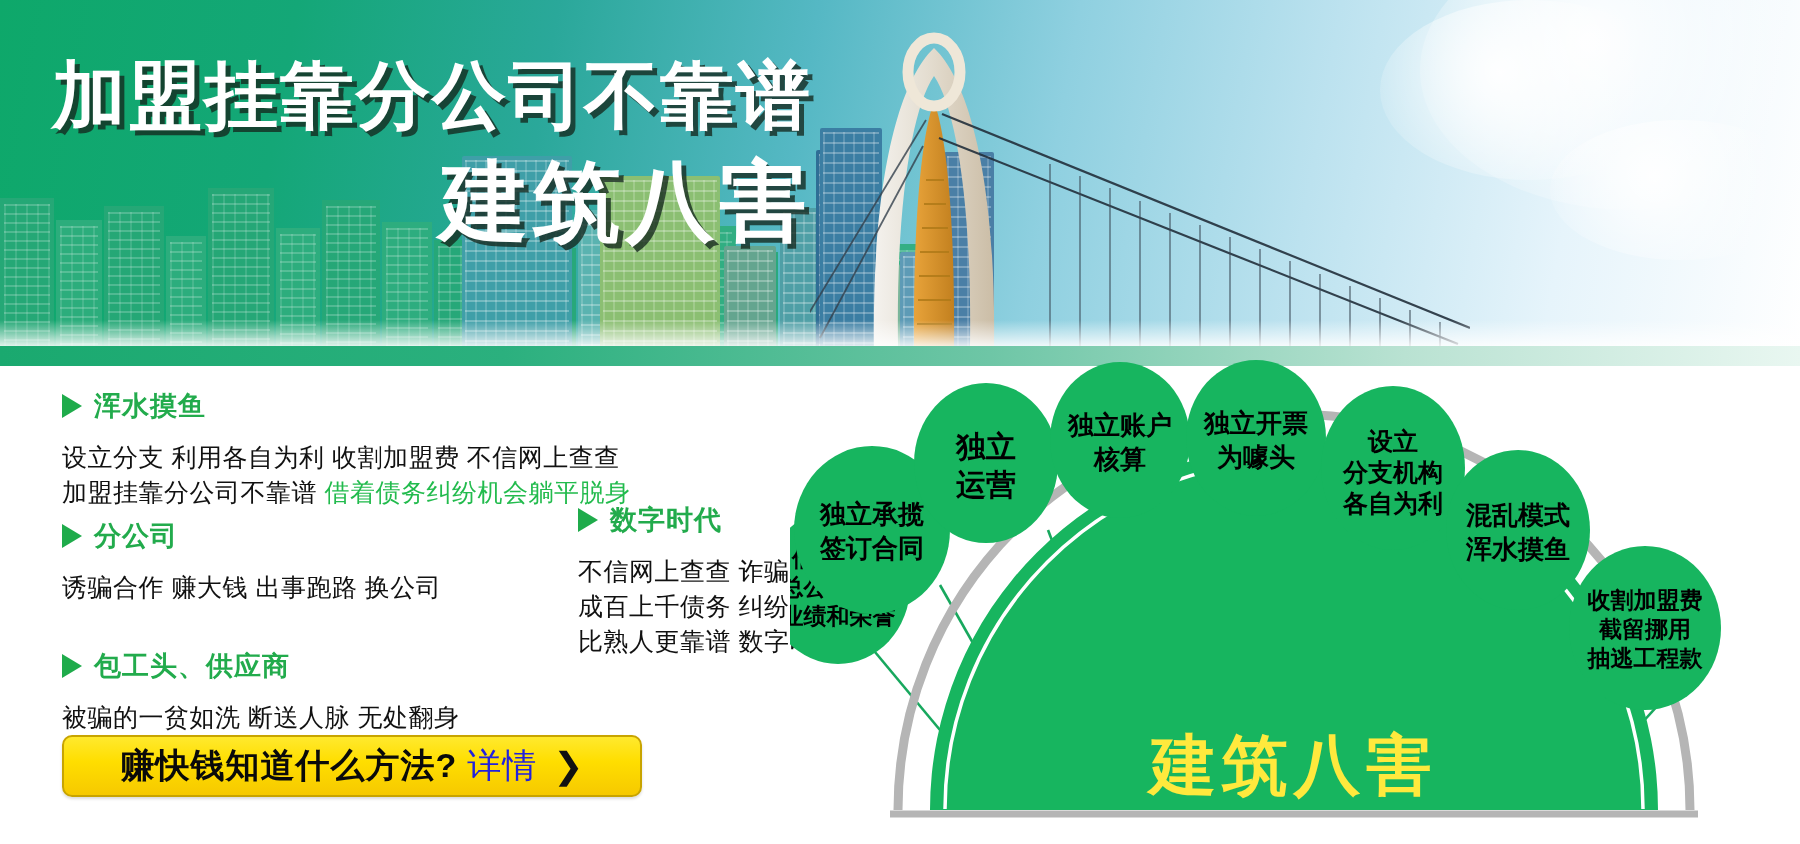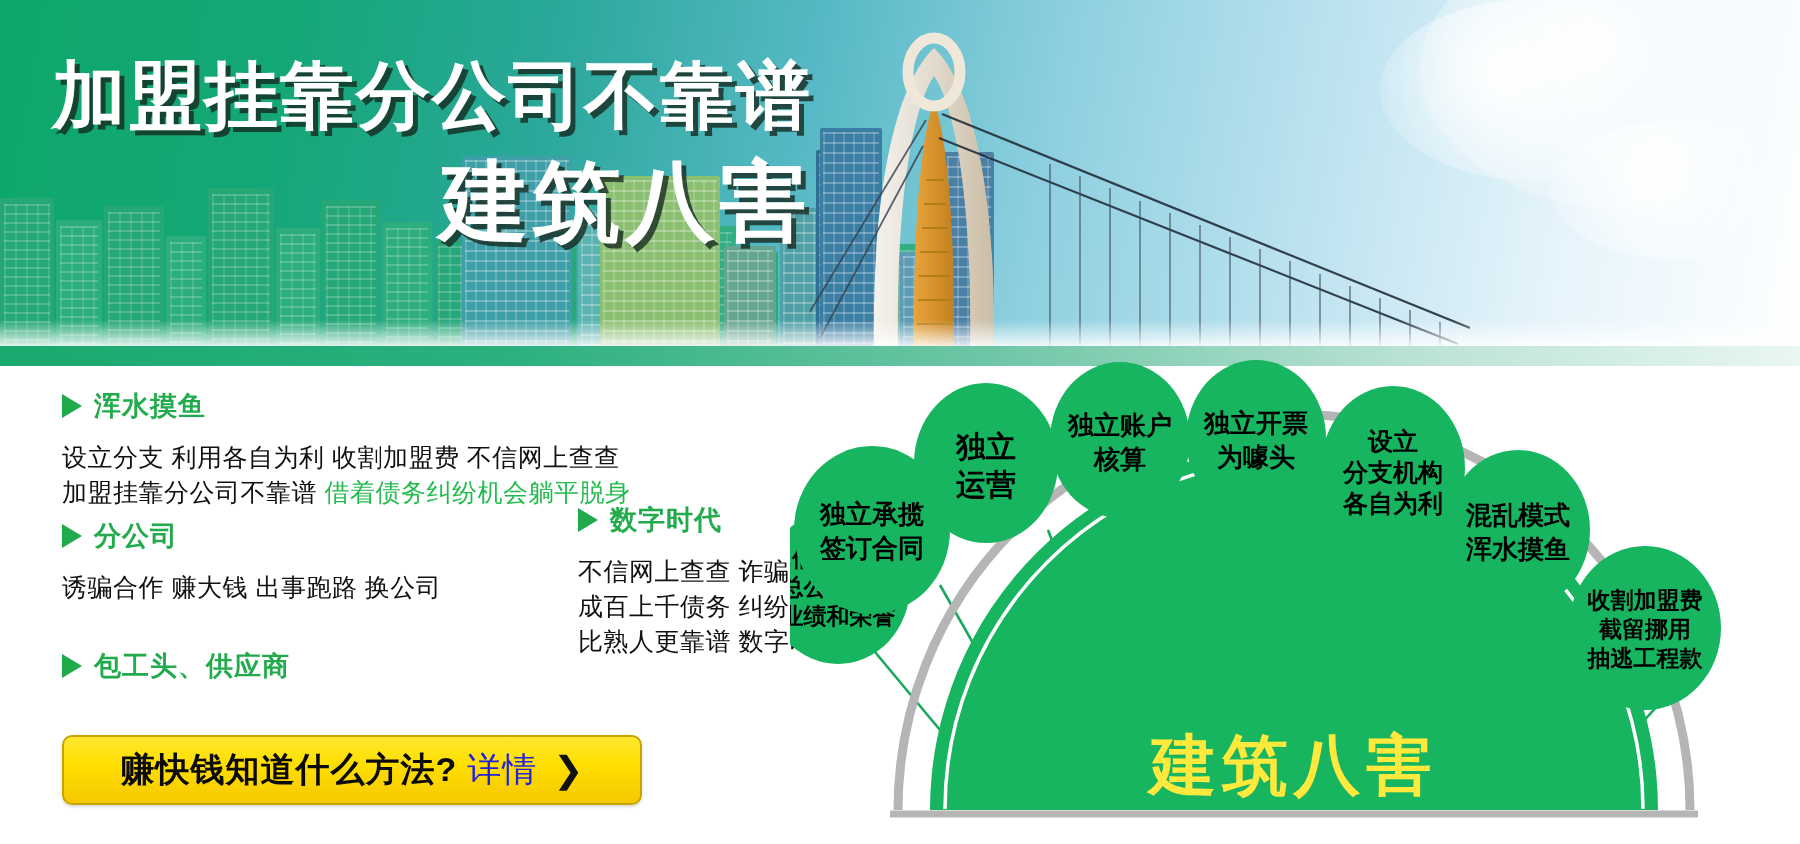--- a/index.html
+++ b/index.html
@@ -77,21 +77,21 @@
     border-left:20px solid #1fab4b;
     border-top:12px solid transparent;
     border-bottom:12px solid transparent;
   }
   .sec-title { color:#22ab4c; font-size:27px; font-weight:bold; letter-spacing:1px; }
   .sec-body { margin-top:16px; color:#111; font-size:25px; line-height:35px; letter-spacing:.5px; }
   .grn { color:#22bb4d; }
 
   
   .cta {
-    position:absolute; left:62px; top:735px; width:580px; height:70px;
+    position:absolute; left:62px; top:735px; width:580px; height:62px;
     border-radius:10px; border:2px solid #c8a400;
     background: linear-gradient(180deg,#ffe92e 0%, #ffde00 42%, #f6c900 100%);
     display:flex; align-items:center; justify-content:center;
     box-shadow: 0 2px 3px rgba(0,0,0,.14);
     cursor:pointer;
   }
   .cta-main { font-size:34px; font-weight:bold; color:#0a0a0a; letter-spacing:1px; }
   .cta-link { font-size:34px; font-weight:normal; color:#2222dd; margin-left:10px; letter-spacing:1px; }
   .cta-chev { margin-left:16px; font-size:36px; color:#111; font-weight:300; line-height:1; }
 
@@ -238,20 +238,23 @@
       <div class="sec-body">
         <div><span>诱骗合作 赚大钱    出事跑路 换公司</span></div>
       </div>
     </div>
 
     <div class="sec" style="left:62px; top:282px; width:640px;">
       <div class="sec-head">
         <span class="tri"></span>
         <span class="sec-title">包工头、供应商</span>
       </div>
+      <div class="sec-body">
+        <div><span>被骗的一贫如洗  断送人脉  无处翻身</span></div>
+      </div>
     </div>
 
     <div class="sec" style="left:578px; top:136px; width:300px;">
       <div class="sec-head">
         <span class="tri"></span>
         <span class="sec-title">数字时代</span>
       </div>
       <div class="sec-body">
         <div><span>不信网上查查 诈骗公司</span></div>
         <div><span>成百上千债务 纠纷案件</span></div>

